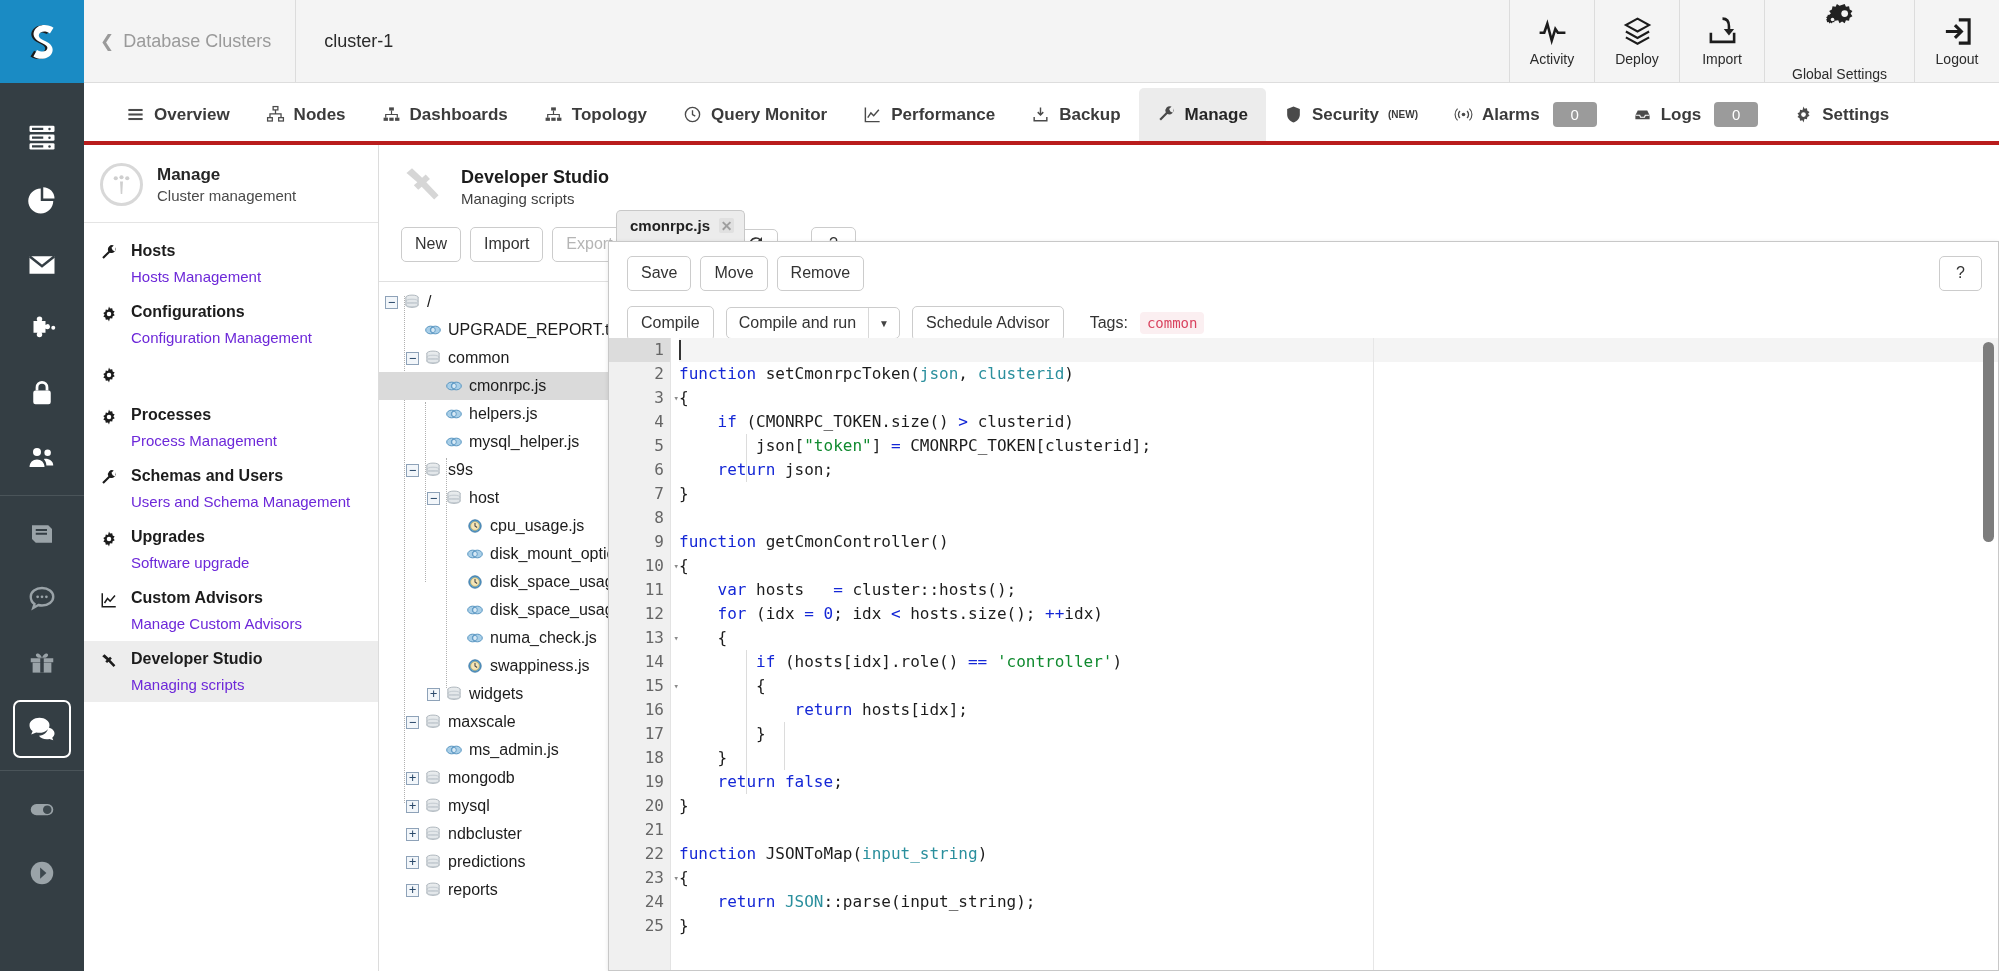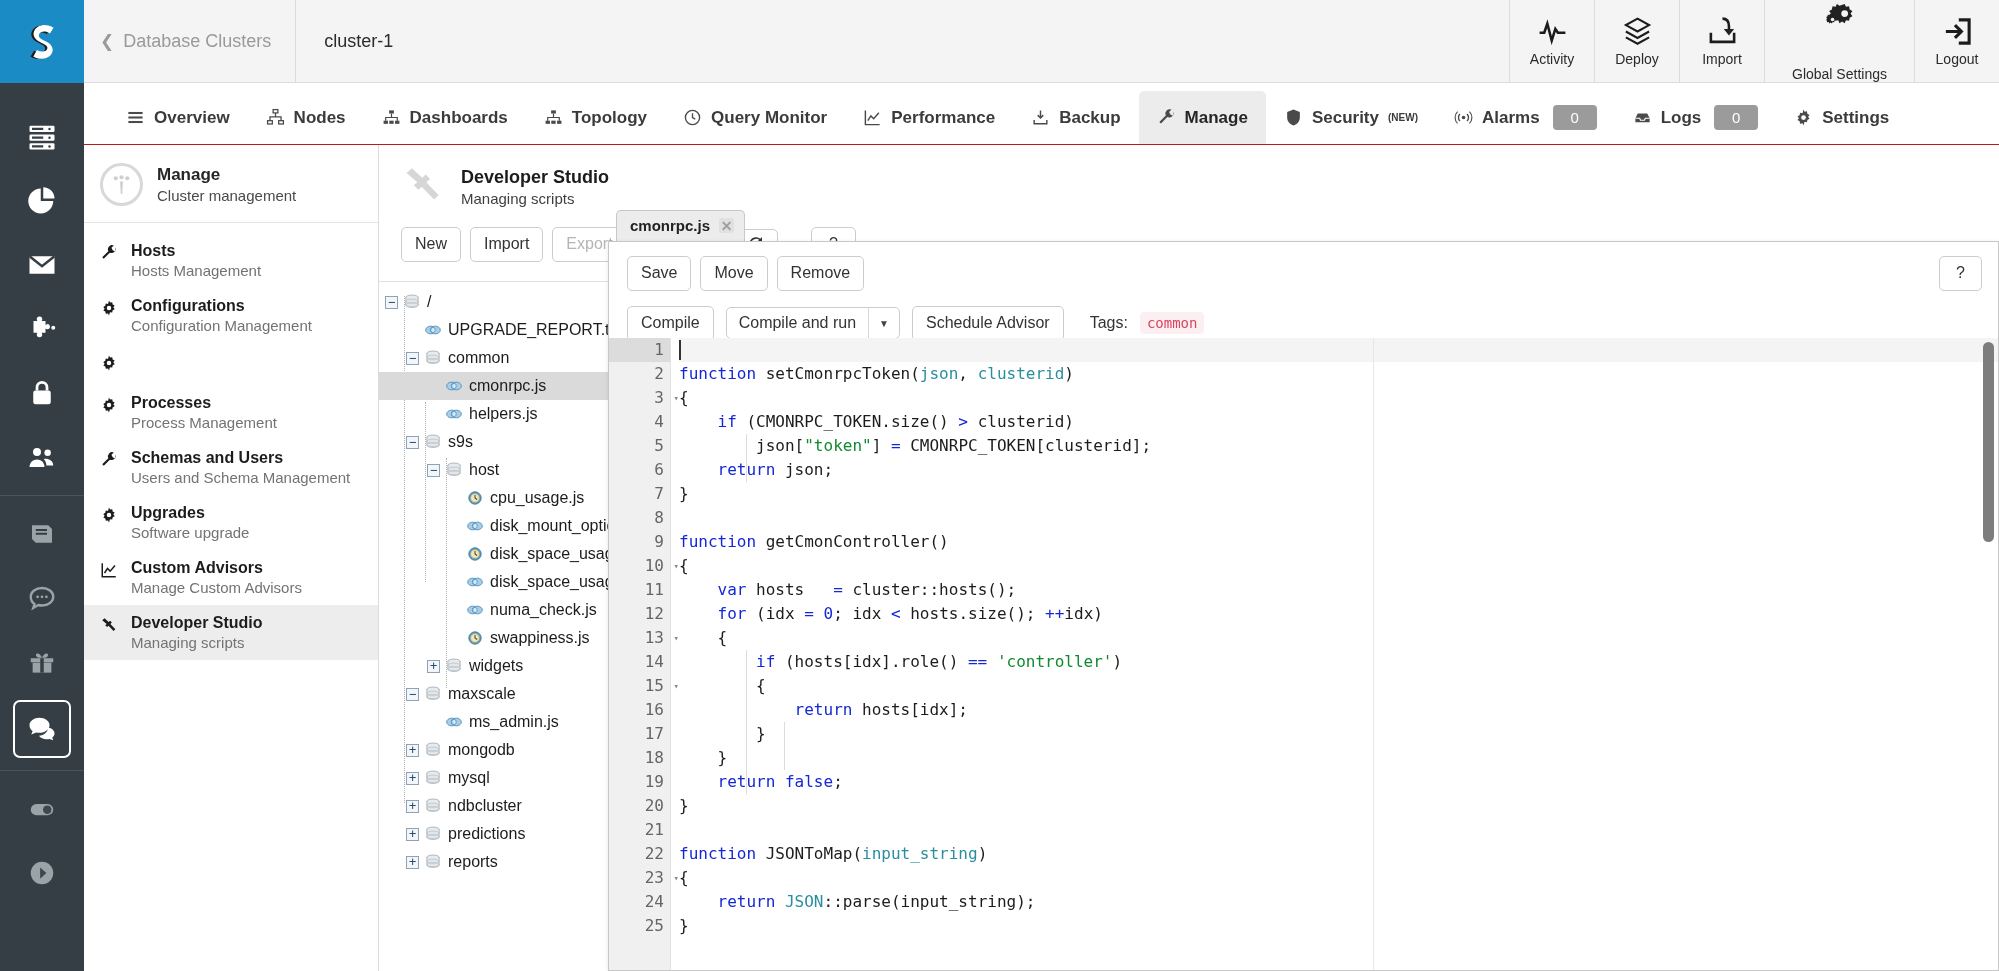--- a/index.html
+++ b/index.html
@@ -57,21 +57,21 @@
     align-items: center; justify-content: center; gap: 4px;
     border-left: 1px solid #dcdcdc; color: #2b2b2b; font-size: 14px;
   }
   .top-action.wide { width: 150px; justify-content: space-between; }
   .top-action svg { width: 31px; height: 31px; fill: #222; }
 
   
   .navtabs {
     position: absolute; left: 84px; top: 83px; width: 1915px; height: 62px;
     background: #ffffff; display: flex; align-items: flex-end;
-    padding-left: 24px; border-bottom: 1px solid #b91c1c;
+    padding-left: 24px; border-bottom: 4px solid #b91c1c;
   }
   .navtab {
     height: 53px; display: flex; align-items: center; gap: 9px;
     padding: 0 18px; font-size: 17px; color: #3b3b3b; font-weight: bold;
     border-radius: 5px 5px 0 0; position: relative;
   }
   .navtab svg { width: 19px; height: 19px; fill: #4a4a4a; }
   .navtab.active { background: #ececec; color: #262626; }
   .navtab .sup { font-size: 10px; vertical-align: super; font-weight: bold; }
   .navbadge {
@@ -98,21 +98,21 @@
   .sb-head-title { font-size: 17px; font-weight: bold; color: #262626; }
   .sb-head-sub { font-size: 15px; color: #4a4a4a; margin-top: 2px; }
   .sb-list { padding-top: 10px; }
   .sb-item {
     display: flex; gap: 11px; padding: 9px 16px 9px 16px; align-items: flex-start;
   }
   .sb-item.active { background: #ededed; }
   .sb-icon { width: 20px; flex: 0 0 20px; padding-top: 2px; }
   .sb-icon svg { width: 18px; height: 18px; fill: #1c1c1c; }
   .sb-title { font-size: 16px; font-weight: bold; color: #1c1c1c; }
-  .sb-sub { font-size: 15px; color: #737373; margin-top: 2px; }
+  .sb-sub { font-size: 15px; color: #6d28d9; margin-top: 8px; }
 
   
   .main {
     position: absolute; left: 379px; top: 145px; width: 1620px; height: 826px;
     background: #ffffff;
   }
   .ds-head {
     display: flex; align-items: center; gap: 16px; padding: 18px 0 0 22px;
   }
   .ds-icon svg { width: 44px; height: 44px; fill: #d6d6d6; }
@@ -662,20 +662,32 @@
             <span class="tspacer" style="width: 48px;"></span>
             <span class="texp blank"></span>
             <span class="ticon">
               <svg viewBox="0 0 26 22">
                 <ellipse cx="10" cy="11" rx="6.5" ry="5" fill="#a9cfe8" stroke="#4f8fbd" stroke-width="1.2"></ellipse>
                 <ellipse cx="16" cy="11" rx="6.5" ry="5" fill="#a9cfe8" stroke="#4f8fbd" stroke-width="1.2"></ellipse>
                 <ellipse cx="13" cy="11" rx="3" ry="3.4" fill="#d7e9f5" stroke="#4f8fbd" stroke-width="1"></ellipse>
               </svg>
             </span>
             <span class="tlabel">helpers.js</span>
+          </div>
+          <div class="tnode">
+            <span class="tspacer" style="width: 48px;"></span>
+            <span class="texp blank"></span>
+            <span class="ticon">
+              <svg viewBox="0 0 26 22">
+                <ellipse cx="10" cy="11" rx="6.5" ry="5" fill="#a9cfe8" stroke="#4f8fbd" stroke-width="1.2"></ellipse>
+                <ellipse cx="16" cy="11" rx="6.5" ry="5" fill="#a9cfe8" stroke="#4f8fbd" stroke-width="1.2"></ellipse>
+                <ellipse cx="13" cy="11" rx="3" ry="3.4" fill="#d7e9f5" stroke="#4f8fbd" stroke-width="1"></ellipse>
+              </svg>
+            </span>
+            <span class="tlabel">mysql_helper.js</span>
           </div>
           <div class="tnode">
             <span class="tspacer" style="width: 27px;"></span>
             <span class="texp">−</span>
             <span class="ticon">
               <svg viewBox="0 0 26 22">
                 <ellipse cx="13" cy="5" rx="8" ry="3" fill="#e9ecee" stroke="#9aa5ad" stroke-width="1"></ellipse>
                 <path d="M5 5v10c0 1.7 3.6 3 8 3s8-1.3 8-3V5" fill="#e3e7ea" stroke="#9aa5ad" stroke-width="1"></path>
                 <ellipse cx="13" cy="10" rx="8" ry="2.6" fill="none" stroke="#b6bfc6" stroke-width="0.9"></ellipse>
                 <ellipse cx="13" cy="14.5" rx="8" ry="2.6" fill="none" stroke="#b6bfc6" stroke-width="0.9"></ellipse>

